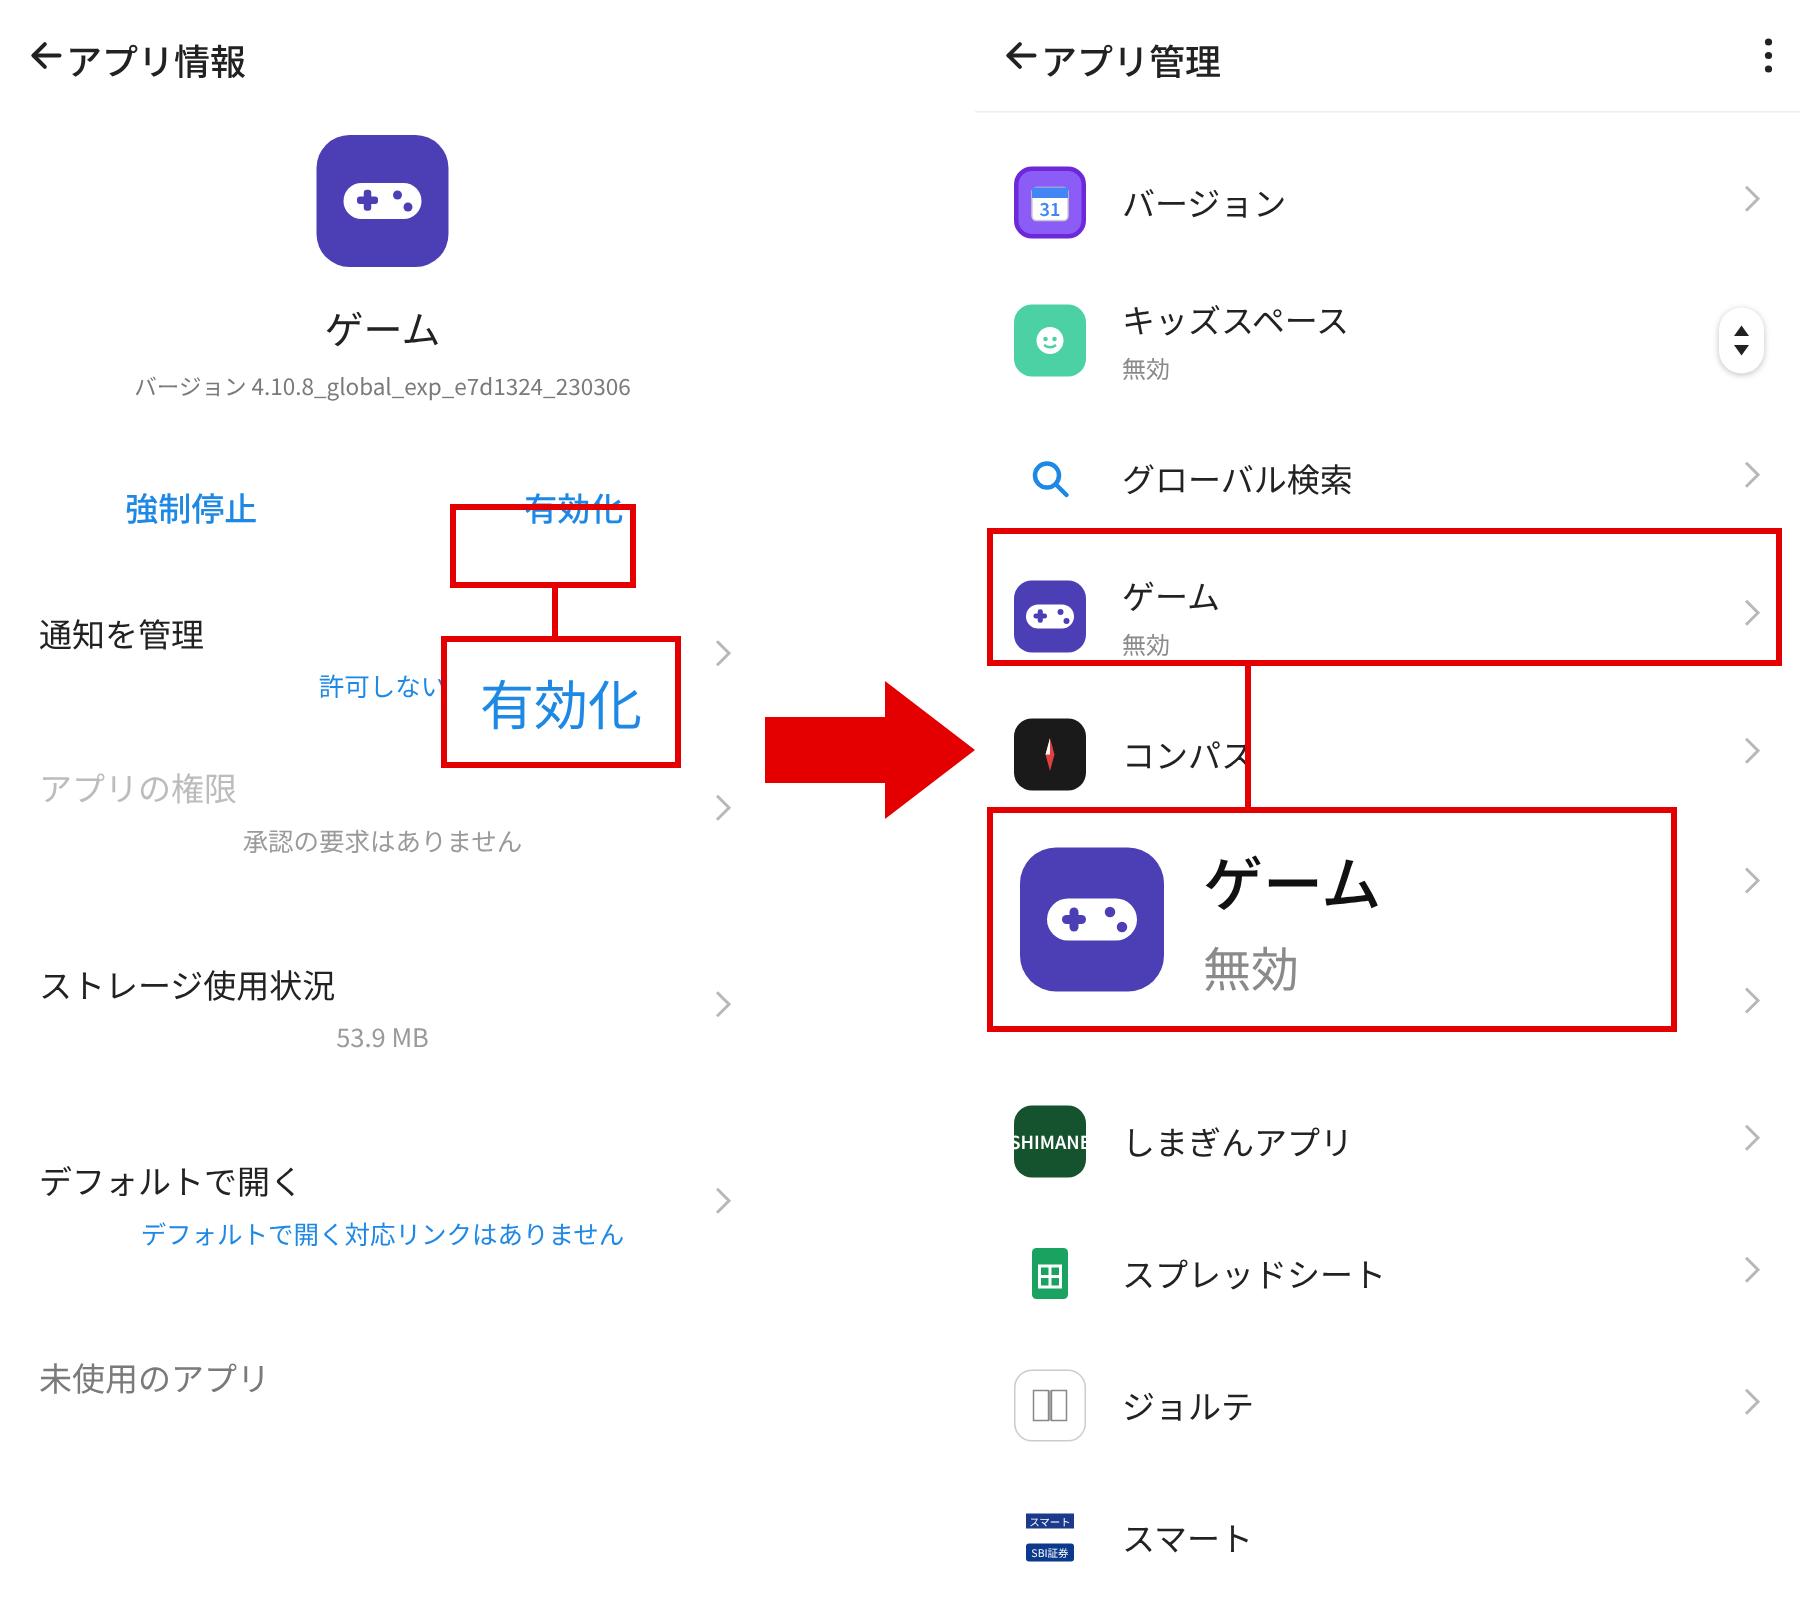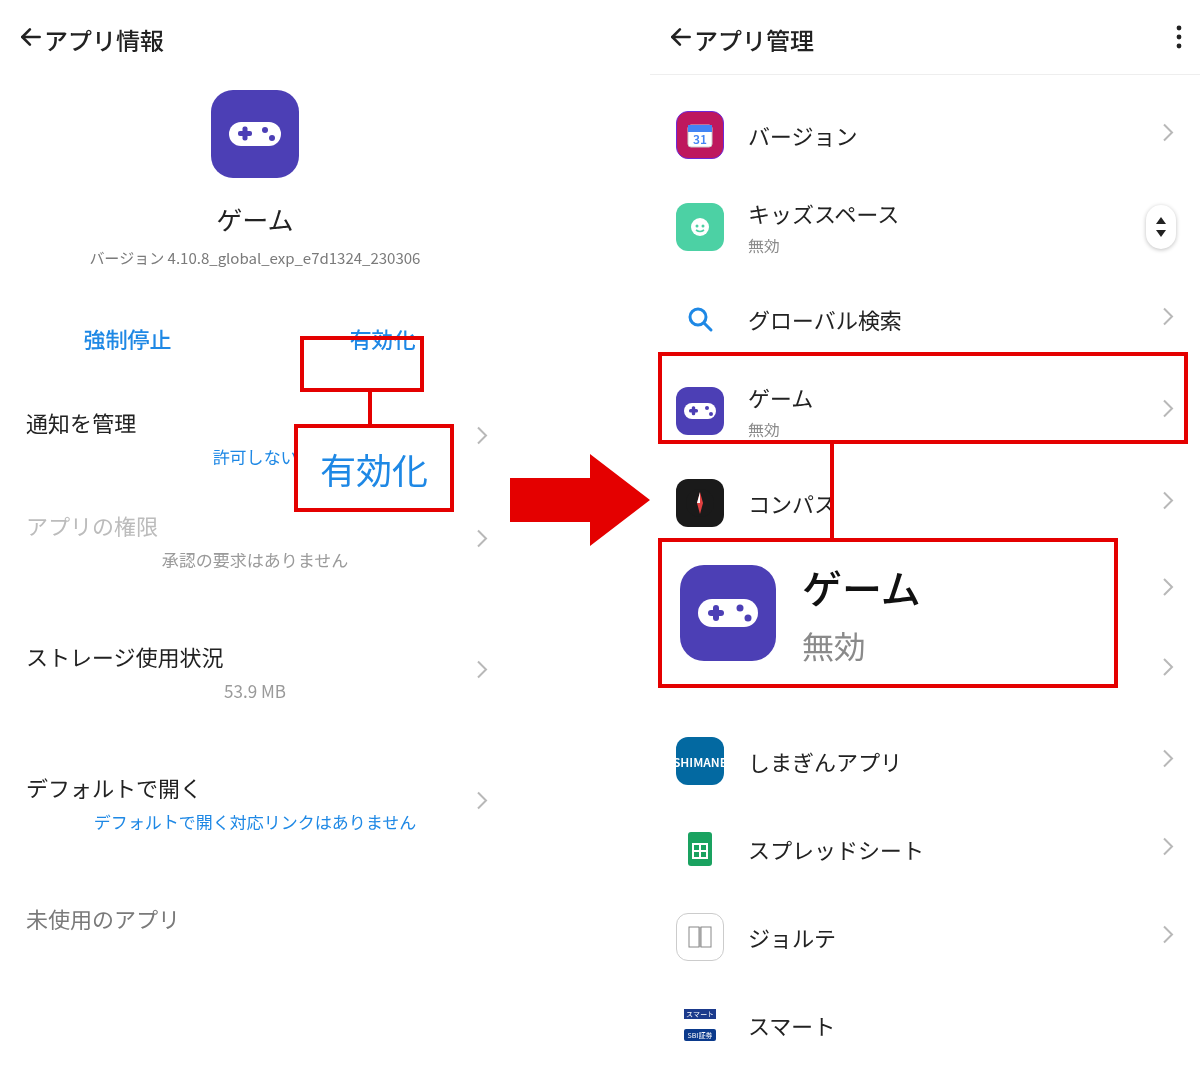--- a/index.html
+++ b/index.html
@@ -91,26 +91,26 @@
     width:30px; height:44px; border-radius:16px; background:#fff;
     box-shadow: 0 1px 4px rgba(0,0,0,.25);
     display:flex; flex-direction:column; align-items:center; justify-content:center;
     gap:6px;
   }
   .sort-pill .tri { width:0;height:0;border-left:5px solid transparent;border-right:5px solid transparent; }
   .sort-pill .tri.up   { border-bottom:7px solid #222; }
   .sort-pill .tri.down { border-top:7px solid #222; }
 
   
-  .ic-calendar { background:#be185d; border:1px solid #6d28d9; }
+  .ic-calendar { background:#8b5cf6; border:3px solid #6d28d9; }
   .ic-kids     { background:#4cd1a4; }
   .ic-search   { background:#fff; }
   .ic-game     { background:#4c3fb5; }
   .ic-compass  { background:#1a1a1a; }
-  .ic-shimagin { background:#0369a1; color:#fff; font-size:9px; font-weight:600; }
+  .ic-shimagin { background:#14532d; color:#fff; font-size:9px; font-weight:600; }
   .ic-jorte    { background:#fff; border:1px solid #ccc; }
   .ic-sheets   { background:#fff; }
   .ic-smart    { background:#fff; }
 
   
   .redbox.game-row { left: 8px; top: 352px; width: 530px; height: 92px; }
   .redbox.game-big {
     left: 8px; top: 538px; width: 460px; height: 150px; background:#fff;
     display:flex; align-items:center; padding-left: 18px;
   }

